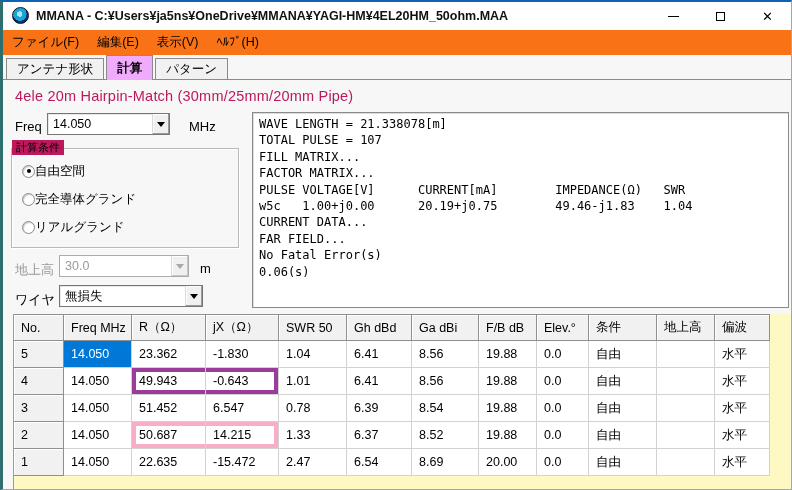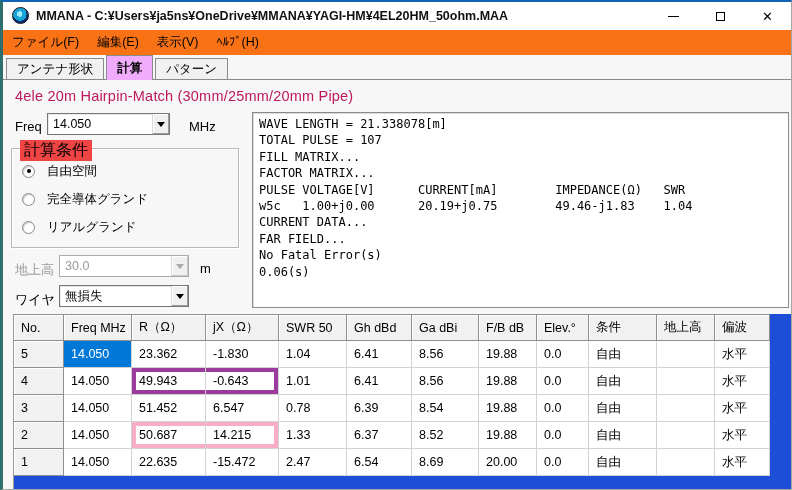--- a/index.html
+++ b/index.html
@@ -50,34 +50,34 @@
     box-shadow: inset -1px -1px 0 #9a9a9a, inset 1px 1px 0 #ffffff;
     display:flex; align-items:center; justify-content:center; }
   .arrow-down { width:0; height:0; border-left:4px solid transparent; border-right:4px solid transparent; border-top:5px solid #000; }
   .combo.disabled .val { color:#9a9a9a; }
   .combo.disabled { border-color:#ababab; box-shadow:none; }
   .combo.disabled .btn { box-shadow: inset -1px -1px 0 #c7c7c7, inset 1px 1px 0 #ffffff; }
   .combo.disabled .arrow-down { border-top-color:#a8a8a8; }
 
   #groupbox { position:absolute; left:8px; top:146px; width:228px; height:100px;
     border:1px solid #b9b9b9; box-shadow:1px 1px 0 #ffffff, inset 1px 1px 0 #ffffff; }
-  #groupbox-title { position:absolute; left:8px; top:-9px; background:#ef4444; padding:0 4px; font-size:16px; }
-  .radio-row { position:absolute; left:10px; display:flex; align-items:center; gap:12px; height:16px; }
+  #groupbox-title { position:absolute; left:0; top:-9px; background:#be185d; padding:0 4px; font-size:11px; }
+  .radio-row { position:absolute; left:10px; display:flex; align-items:center; gap:0; height:16px; }
   .radio { width:13px; height:13px; border-radius:50%; background:#fff;
     border:1px solid #8a8a8a; box-shadow: inset 1px 1px 1px #c9c9c9; position:relative; }
   .radio.checked::after { content:""; position:absolute; left:3.5px; top:3.5px; width:4px; height:4px; border-radius:50%; background:#000; }
 
   
   #console { position:absolute; left:249px; top:110px; width:537px; height:196px;
     background:#ffffff; border:1px solid #8a8a8a; box-shadow: inset 1px 1px 0 #dcdcdc; overflow:hidden; }
   #console pre { font-family:"DejaVu Sans Mono","Liberation Mono",monospace;
     font-size:12px; line-height:16.4px; padding:3px 6px; white-space:pre; color:#000; }
 
   
-  #grid-area { position:absolute; left:10px; top:312px; width:778px; height:176px; background:#1d4ed8;
+  #grid-area { position:absolute; left:10px; top:312px; width:778px; height:176px; background:#fef9c3;
     border-left:1px solid #9a9a9a; }
   table { border-collapse:separate; border-spacing:0; table-layout:fixed; width:756px; }
   th, td { height:27px; font-size:12.5px; font-weight:normal; text-align:left;
     padding:0 0 0 7px; overflow:hidden; white-space:nowrap; }
   th, td.fixed { background:#f1f1f1; border-right:1px solid #8f8f8f; border-bottom:1px solid #8f8f8f;
     box-shadow: inset 1px 1px 0 #ffffff; }
   thead th { border-top:1px solid #8f8f8f; }
   td { background:#ffffff; border-right:1px solid #d2d2d2; border-bottom:1px solid #d2d2d2; }
   td.fixed { border-right:1px solid #8f8f8f; }
   td.sel { background:#0078d7; color:#ffffff; }
@@ -154,21 +154,21 @@
   <span class="lbl" style="left:12px; top:259px; color:#9a9a9a;">地上高</span>
   <div class="combo disabled" style="left:56px; top:253px; width:130px;">
     <span class="val">30.0</span>
     <span class="btn">
         <span class="arrow-down"></span>
       </span>
   </div>
   <span class="lbl" style="left:197px; top:259px;">m</span>
 
   <span class="lbl" style="left:12px; top:289px;">ワイヤ</span>
-  <div class="combo" style="left:56px; top:283px; width:130px;">
+  <div class="combo" style="left:56px; top:283px; width:144px;">
     <span class="val">無損失</span>
     <span class="btn">
         <span class="arrow-down"></span>
       </span>
   </div>
 
   <div id="console">
     <pre>WAVE LENGTH = 21.338078[m]
 TOTAL PULSE = 107
 FILL MATRIX...

